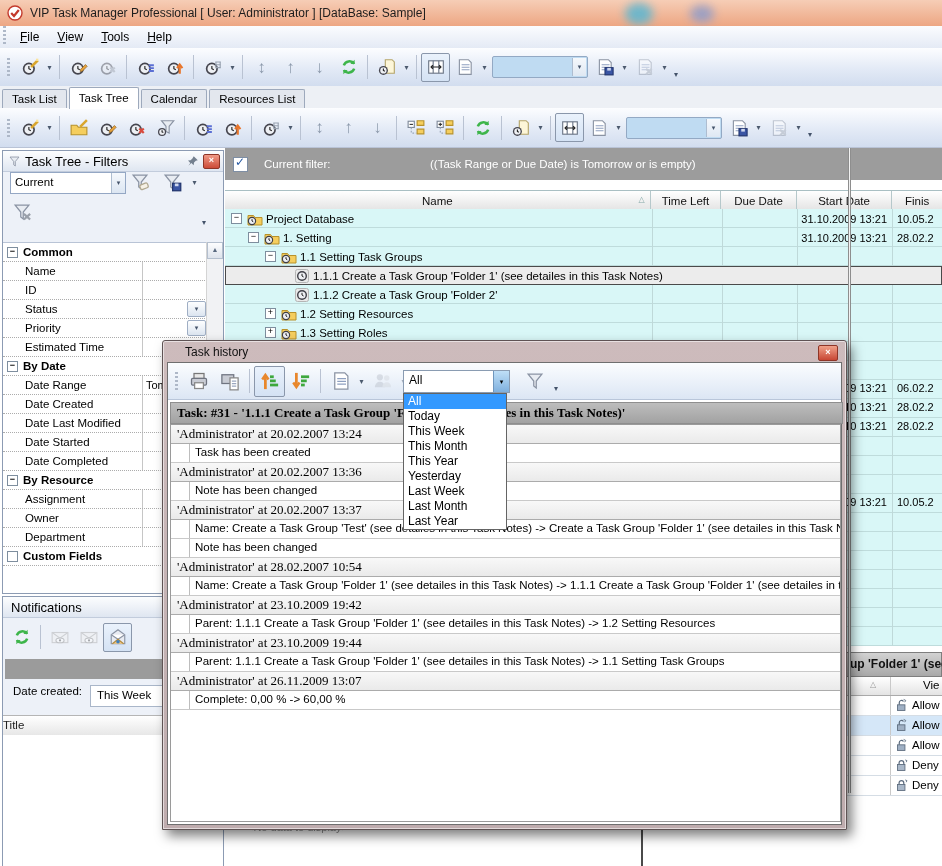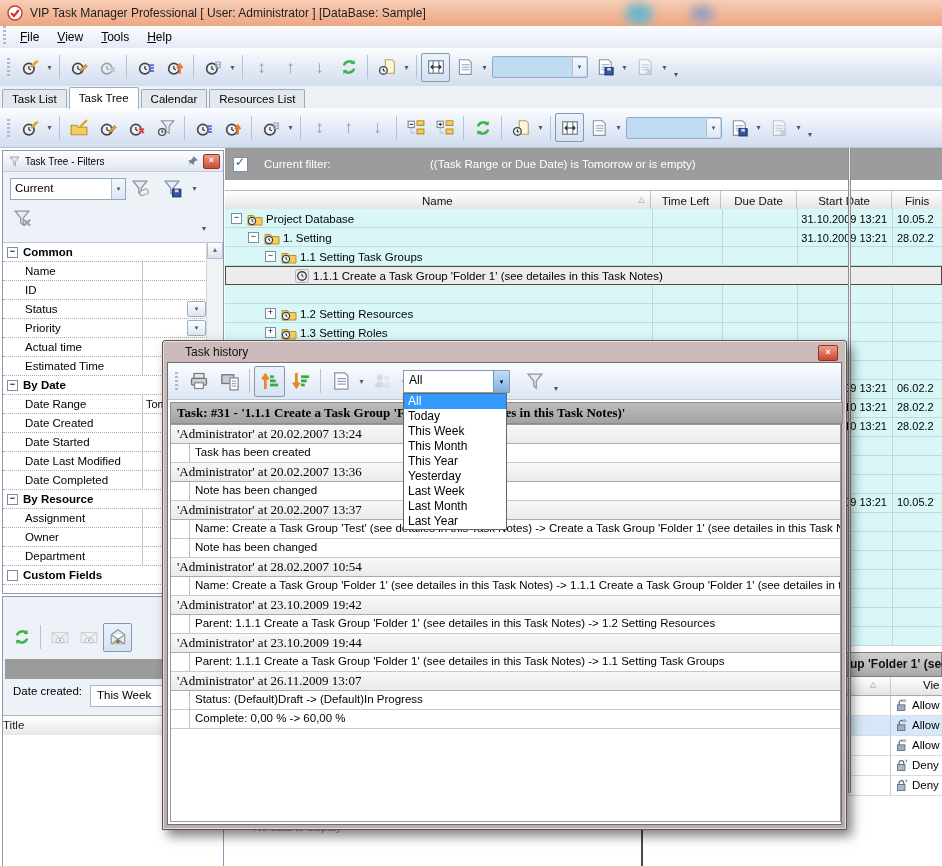--- a/index.html
+++ b/index.html
@@ -36,25 +36,25 @@
   .ovf{font-size:8px;color:#44536a;margin:14px 0 0 4px}
   
   .tabbar{position:absolute;left:0;top:86px;width:942px;height:22px;background:#EDF0F5;border-bottom:1px solid #9DA9BC;display:flex;align-items:flex-end}
   .tab{height:18px;line-height:18px;padding:0 9px;font-size:11.5px;background:#E3E7EE;border:1px solid #9DA9BC;border-bottom:none;margin-left:2px;border-radius:2px 2px 0 0}
   .tab.active{height:21px;line-height:21px;background:#fff;position:relative;z-index:2;margin-bottom:-1px}
   
   .panel{position:absolute;background:#EDF1F8;border:1px solid #8C9BB3}
   .fpanel{left:2px;top:150px;width:220px;height:442px}
   .phead{height:20px;background:linear-gradient(#FCFDFE,#DFE6F1);border-bottom:1px solid #C2CCDC;display:flex;align-items:center}
   .phead .ic{width:13px;height:13px;margin:0 4px 0 5px}
-  .ptitle{flex:1;font-size:10px}
+  .ptitle{flex:1;font-size:13px}
   .pin{width:13px;height:13px;margin-right:6px}
   .pclose{width:15px;height:13px;background:linear-gradient(#F09A86,#CC4B38);border:1px solid #8e3527;border-radius:2px;color:#fff;
     font-size:9px;line-height:11px;text-align:center;margin-right:3px;font-weight:bold}
-  .ftools{position:absolute;left:0;top:21px;right:0;height:70px}
+  .ftools{position:absolute;left:0;top:15px;right:0;height:70px}
   .fcombo{position:absolute;left:7px;top:6px;width:110px;height:20px;background:#fff;border:1px solid #94A7C4;font-size:11.5px;line-height:18px;padding-left:4px}
   .fcombo i{position:absolute;right:0;top:0;bottom:0;width:13px;background:linear-gradient(#f5f8fc,#dce6f2);border-left:1px solid #aebdd0;font-size:7px;font-style:normal;display:flex;align-items:center;justify-content:center;color:#44536a}
   .fbtn{position:absolute;width:26px;height:26px;display:flex;align-items:center;justify-content:center}
   .fbtn .ic{width:20px;height:20px}
   .fgrid{position:absolute;left:0;top:91px;right:16px;bottom:0;background:#fff;border-top:1px solid #B9C4D6;overflow:hidden}
   .fgrow{height:18px;display:flex;align-items:center;border-bottom:1px dotted #ACACAC;position:relative}
   .fgrow.group{font-weight:bold;font-size:11.5px}
   .exp{width:9px;height:9px;border:1px solid #7E8E9E;background:#fff;font-size:9px;line-height:7px;text-align:center;margin:0 5px 0 4px;flex:none;font-style:normal}
   .ilabel{margin-left:22px;flex:1;font-size:11.5px}
   .ival{width:64px;height:100%;border-left:1px solid #C6C6C6;position:relative;display:flex;align-items:center;font-size:11px}
@@ -564,47 +564,43 @@
             <i class="ddbtn">▾</i>
           </span>
         </div>
       <div class="fgrow item">
           <span class="ilabel">Priority</span>
           <span class="ival">
             <i class="ddbtn">▾</i>
           </span>
         </div>
       <div class="fgrow item">
-          <span class="ilabel">Actual time</span>
-          <span class="ival"></span>
-        </div>
-      <div class="fgrow item">
           <span class="ilabel">Estimated Time</span>
           <span class="ival"></span>
         </div>
       <div class="fgrow group">
           <i class="exp">−</i>
           <span>By Date</span>
         </div>
       <div class="fgrow item">
           <span class="ilabel">Date Range</span>
           <span class="ival">
             <span style="padding-left:3px">Tomorrow</span>
           </span>
         </div>
       <div class="fgrow item">
           <span class="ilabel">Date Created</span>
           <span class="ival"></span>
         </div>
       <div class="fgrow item">
+          <span class="ilabel">Date Last Modified</span>
+          <span class="ival"></span>
+        </div>
+      <div class="fgrow item">
           <span class="ilabel">Date Started</span>
-          <span class="ival"></span>
-        </div>
-      <div class="fgrow item">
-          <span class="ilabel">Date Last Modified</span>
           <span class="ival"></span>
         </div>
       <div class="fgrow item">
           <span class="ilabel">Date Completed</span>
           <span class="ival"></span>
         </div>
       <div class="fgrow group">
           <i class="exp">−</i>
           <span>By Resource</span>
         </div>
@@ -624,20 +620,23 @@
           <i class="exp"></i>
           <span>Custom Fields</span>
         </div>
     </div>
     <div class="fscroll">
         <b>▲</b>
       </div>
   </div>
 
   <div class="panel npanel">
+    <div class="phead">
+      <span class="ptitle" style="margin-left:8px">Notifications</span>
+    </div>
     <div class="ntools">
       <span class="tbn">
           <i class="ic">
             <svg viewBox="0 0 16 16" xmlns="http://www.w3.org/2000/svg">
               <path d="M12.6 5.2A5.2 5.2 0 0 0 3.4 6.6" stroke="#3DB54A" stroke-width="2.2" fill="none"></path>
               <path d="M3.4 10.8a5.2 5.2 0 0 0 9.2-1.4" stroke="#3DB54A" stroke-width="2.2" fill="none"></path>
               <path d="M13 1.6v3.8H9.2z" fill="#3DB54A"></path>
               <path d="M3 14.4v-3.8h3.8z" fill="#3DB54A"></path>
             </svg>
           </i>
@@ -769,20 +768,31 @@
     <div class="trow sel" style="top:57px">
       <i class="ic ticon" style="margin-left:69px">
           <svg viewBox="0 0 16 16" xmlns="http://www.w3.org/2000/svg">
             <rect x="1.5" y="1.5" width="13" height="13" rx="2" fill="#e9e9e9" stroke="#b5b5b5"></rect>
             <circle cx="8" cy="8" r="5" fill="#3e3e46"></circle>
             <circle cx="8" cy="8" r="3.6" fill="#eef0f4"></circle>
             <path d="M8 5.8V8l1.6 1" stroke="#222" fill="none"></path>
           </svg>
         </i>
       <span class="lbl">1.1.1 Create a Task Group 'Folder 1' (see detailes in this Task Notes)</span>
+    </div>
+    <div class="trow" style="top:76px">
+      <i class="ic ticon" style="margin-left:69px">
+          <svg viewBox="0 0 16 16" xmlns="http://www.w3.org/2000/svg">
+            <rect x="1.5" y="1.5" width="13" height="13" rx="2" fill="#e9e9e9" stroke="#b5b5b5"></rect>
+            <circle cx="8" cy="8" r="5" fill="#3e3e46"></circle>
+            <circle cx="8" cy="8" r="3.6" fill="#eef0f4"></circle>
+            <path d="M8 5.8V8l1.6 1" stroke="#222" fill="none"></path>
+          </svg>
+        </i>
+      <span class="lbl">1.1.2 Create a Task Group 'Folder 2'</span>
     </div>
     <div class="trow" style="top:95px">
       <span style="margin-left:40px" class="exp"><i style="font-style:normal">+</i></span>
       <i class="ic ticon">
           <svg viewBox="0 0 16 16" xmlns="http://www.w3.org/2000/svg">
             <path d="M1 4.5h5.5L8 6.5h7V14H1z" fill="#F5CE5E" stroke="#B8922B"></path>
             <circle cx="5" cy="10" r="4.2" fill="#3e3e46"></circle>
             <circle cx="5" cy="10" r="3" fill="#eef0f4"></circle>
             <path d="M5 8.2V10l1.3.8" stroke="#222" fill="none"></path>
           </svg>
@@ -974,21 +984,20 @@
         <div class="e-head">'Administrator' at 20.02.2007 13:37</div>
         <div class="e-det">Name: Create a Task Group 'Test' (see detailes in this Task Notes) -&gt; Create a Task Group 'Folder 1' (see detailes in this Task Notes)</div>
         <div class="e-det">Note has been changed</div>
         <div class="e-head">'Administrator' at 28.02.2007 10:54</div>
         <div class="e-det">Name: Create a Task Group 'Folder 1' (see detailes in this Task Notes) -&gt; 1.1.1 Create a Task Group 'Folder 1' (see detailes in this Task Notes)</div>
         <div class="e-head">'Administrator' at 23.10.2009 19:42</div>
         <div class="e-det">Parent: 1.1.1 Create a Task Group 'Folder 1' (see detailes in this Task Notes) -&gt; 1.2 Setting Resources</div>
         <div class="e-head">'Administrator' at 23.10.2009 19:44</div>
         <div class="e-det">Parent: 1.1.1 Create a Task Group 'Folder 1' (see detailes in this Task Notes) -&gt; 1.1 Setting Task Groups</div>
         <div class="e-head">'Administrator' at 26.11.2009 13:07</div>
-        <div class="e-det">Status: (Default)Draft -&gt; (Default)In Progress</div>
         <div class="e-det">Complete: 0,00 % -&gt; 60,00 %</div>
       </div>
       <div class="ddl">
         <div class="sel">All</div>
         <div>Today</div>
         <div>This Week</div>
         <div>This Month</div>
         <div>This Year</div>
         <div>Yesterday</div>
         <div>Last Week</div>

